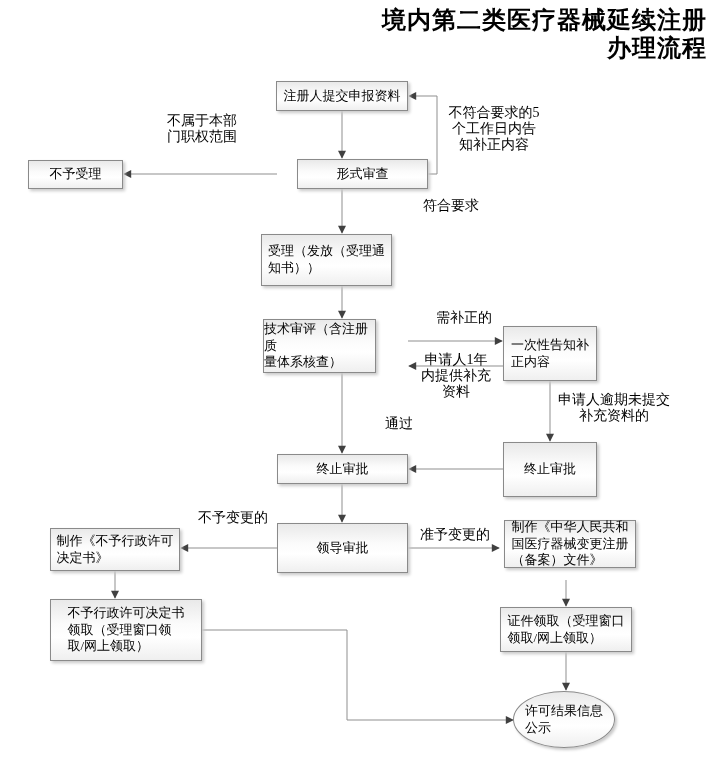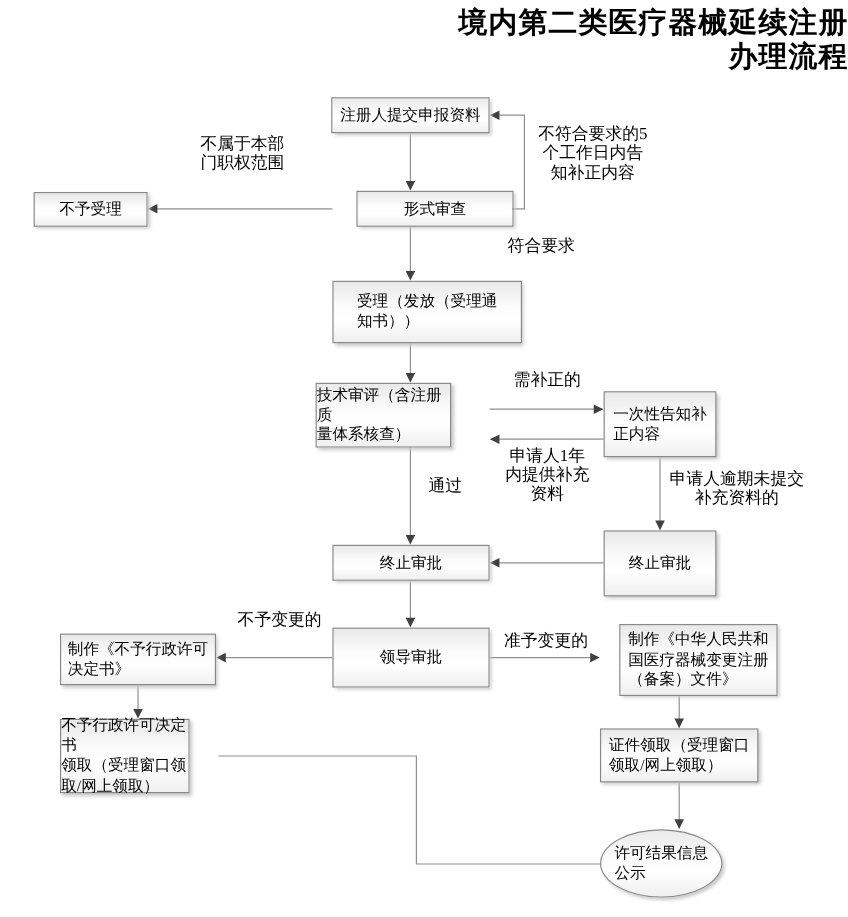--- a/index.html
+++ b/index.html
@@ -84,51 +84,51 @@
       <polyline points="115,571 115,598" marker-end="url(#ah)"></polyline>
       <polyline points="566,580 566,606" marker-end="url(#ah)"></polyline>
       <polyline points="566,652 566,690" marker-end="url(#ah)"></polyline>
       <polyline points="182,630 347,630 347,720 513,720" marker-end="url(#ah)"></polyline>
     </g>
   </svg>
 
   <div class="node" style="left:276px;top:81px;width:132px;height:30px;">注册人提交申报资料</div>
   <div class="node" style="left:277px;top:159px;width:131px;height:30px;margin-left:20px;">形式审查</div>
   <div class="node" style="left:28px;top:160px;width:95px;height:29px;">不予受理</div>
-  <div class="node" style="left:277px;top:234px;width:158px;height:52px;">受理（发放（受理通
+  <div class="node" style="left:261px;top:234px;width:131px;height:52px;">受理（发放（受理通
 知书））</div>
   <div class="node" style="left:263px;top:319px;width:113px;height:54px;font-family:Liberation Serif, serif;">技术审评（含注册质
 量体系核查）</div>
   <div class="node" style="left:503px;top:326px;width:94px;height:55px;">一次性告知补
 正内容</div>
   <div class="node" style="left:277px;top:454px;width:131px;height:30px;">终止审批</div>
   <div class="node" style="left:503px;top:442px;width:94px;height:55px;">终止审批</div>
   <div class="node" style="left:277px;top:523px;width:131px;height:50px;">领导审批</div>
   <div class="node" style="left:50px;top:528px;width:130px;height:43px;">制作《不予行政许可
 决定书》</div>
-  <div class="node" style="left:50px;top:599px;width:108px;height:62px;">不予行政许可决定书
+  <div class="node" style="left:50px;top:599px;width:152px;height:62px;">不予行政许可决定书
 领取（受理窗口领
 取/网上领取）</div>
-  <div class="node" style="left:516px;top:520px;width:132px;height:60px;">制作《中华人民共和
+  <div class="node" style="left:504px;top:520px;width:132px;height:48px;">制作《中华人民共和
 国医疗器械变更注册
 （备案）文件》</div>
   <div class="node" style="left:500px;top:607px;width:132px;height:45px;">证件领取（受理窗口
 领取/网上领取）</div>
-  <div class="node ellipse" style="left:500px;top:691px;width:102px;height:57px;font-family:Liberation Serif, serif;">许可结果信息
+  <div class="node ellipse" style="left:513px;top:691px;width:102px;height:57px;font-family:Liberation Serif, serif;">许可结果信息
 公示</div>
 
   <div class="edge-label" style="left:157px;top:113px;width:90px;font-family:Liberation Serif, serif;">不属于本部
 门职权范围</div>
   <div class="edge-label" style="left:440px;top:105px;width:108px;">不符合要求的5
 个工作日内告
 知补正内容</div>
   <div class="edge-label" style="left:411px;top:198px;width:80px;">符合要求</div>
-  <div class="edge-label" style="left:404px;top:310px;width:80px;text-align:right;">需补正的</div>
-  <div class="edge-label" style="left:411px;top:373px;width:90px;font-family:Liberation Serif, serif;">申请人1年
+  <div class="edge-label" style="left:424px;top:310px;width:80px;">需补正的</div>
+  <div class="edge-label" style="left:411px;top:352px;width:90px;font-family:Liberation Serif, serif;">申请人1年
 内提供补充
 资料</div>
-  <div class="edge-label" style="left:341px;top:398px;width:60px;">通过</div>
+  <div class="edge-label" style="left:341px;top:416px;width:60px;padding-left:28px;">通过</div>
   <div class="edge-label" style="left:551px;top:392px;width:126px;">申请人逾期未提交
 补充资料的</div>
   <div class="edge-label" style="left:193px;top:510px;width:80px;">不予变更的</div>
   <div class="edge-label" style="left:415px;top:527px;width:80px;">准予变更的</div>
 
 </div>
 
 </body></html>

